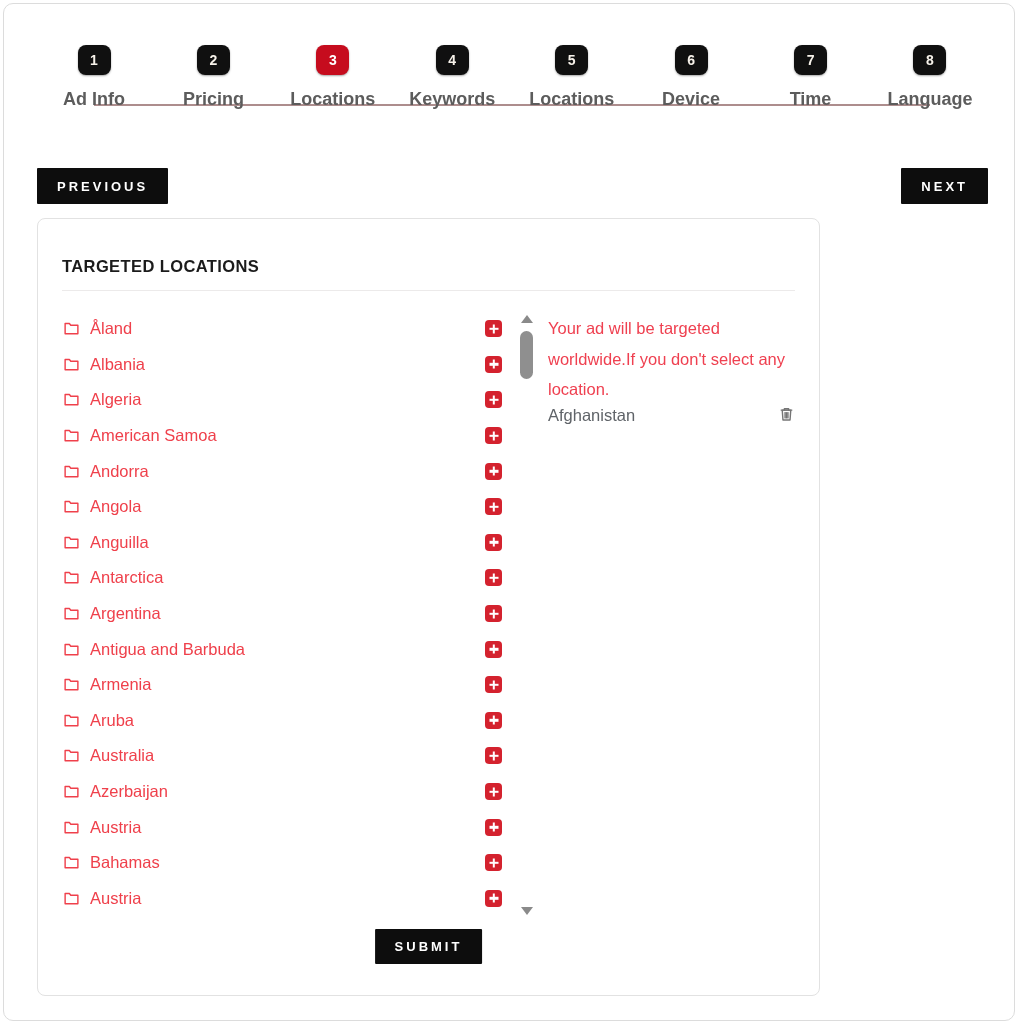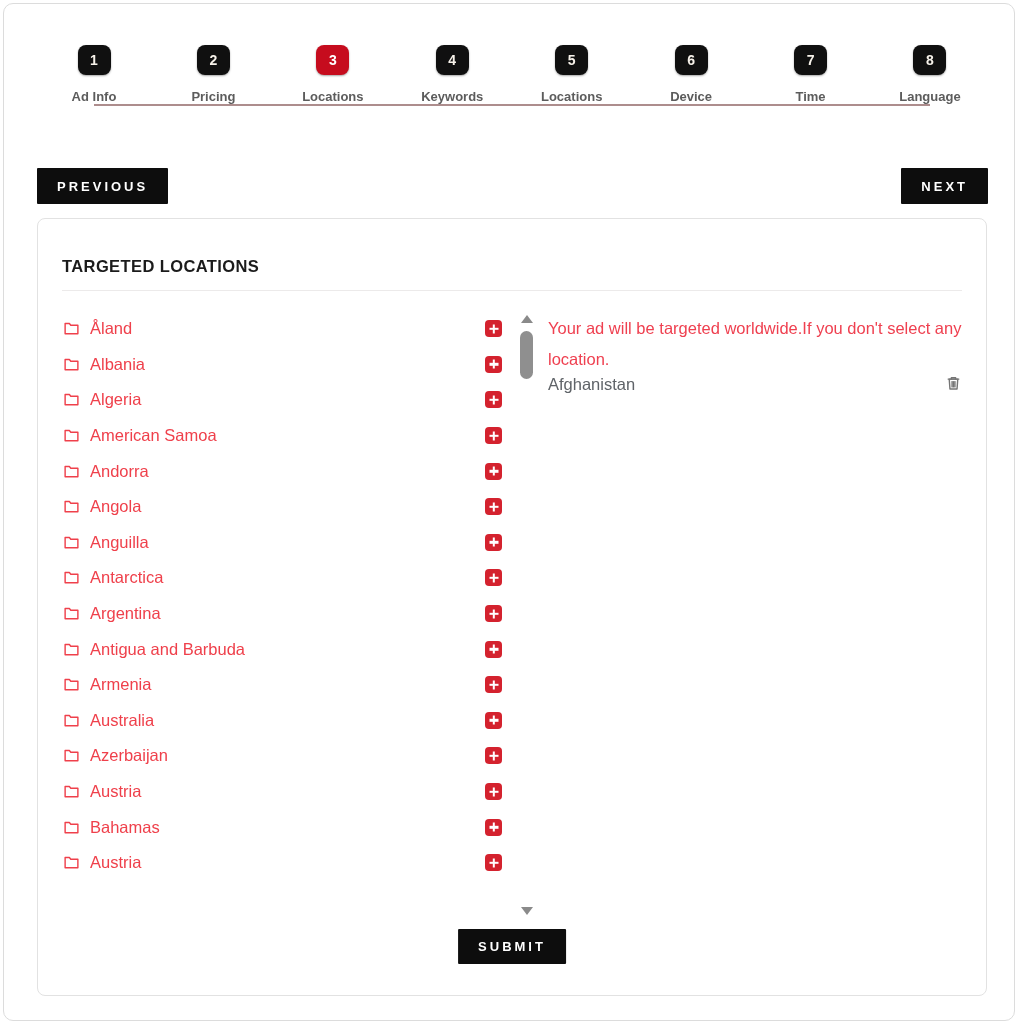--- a/index.html
+++ b/index.html
@@ -37,40 +37,40 @@
   }
   .step-box {
     width: 33px; height: 30px;
     background: #101010; border-radius: 8px;
     color: #f7f2ea; font-size: 14px; font-weight: 700;
     display: flex; align-items: center; justify-content: center;
     box-shadow: 0 1px 2px rgba(0,0,0,0.35);
   }
   .step.active .step-box { background: #c60c1e; color: #ffffff; }
   .step-label {
-    margin-top: 14px; font-size: 13px; font-weight: 700; color: #5c5c5c;
+    margin-top: 14px; font-size: 18px; font-weight: 700; color: #5c5c5c;
     white-space: nowrap;
   }
 
   
   .btn {
     background: #0d0d0d; color: #ffffff;
     font-family: "Liberation Sans", sans-serif;
     font-size: 13px; font-weight: 700; letter-spacing: 3px;
     border: none; height: 36px; padding: 16px 20px;
     display: inline-flex; align-items: center; justify-content: center;
     cursor: pointer; border-radius: 1px;
   }
   .btn-previous { position: absolute; top: 168px; left: 37px; }
   .btn-next { position: absolute; top: 168px; right: 30px; }
 
   
   .card {
     position: absolute; top: 218px; left: 37px;
-    width: 950px; height: 778px;
+    width: 783px; height: 778px;
     border: 1px solid #e2e2e2; border-radius: 8px;
     padding: 24px 24px 0 24px;
     background: #ffffff;
   }
   .card-title {
     margin-top: 14px;
     font-size: 16.5px; font-weight: 700; color: #1b1b1b;
     letter-spacing: 0.4px;
   }
   .card-divider {
@@ -307,20 +307,31 @@
           <button class="add-btn" title=""></button>
         </div>
         <div class="location-row">
           <div class="location-left">
             <span class="folder-icon">
               <svg width="19" height="17" viewBox="0 0 24 24" fill="none" stroke="currentColor" stroke-width="2" stroke-linejoin="round" stroke-linecap="round">
                 <path d="M3 5h6l2 2.5h10v12H3z"></path>
               </svg>
             </span>
             <span class="location-name">Armenia</span>
+          </div>
+          <button class="add-btn" title=""></button>
+        </div>
+        <div class="location-row">
+          <div class="location-left">
+            <span class="folder-icon">
+              <svg width="19" height="17" viewBox="0 0 24 24" fill="none" stroke="currentColor" stroke-width="2" stroke-linejoin="round" stroke-linecap="round">
+                <path d="M3 5h6l2 2.5h10v12H3z"></path>
+              </svg>
+            </span>
+            <span class="location-name">Aruba</span>
           </div>
           <button class="add-btn" title=""></button>
         </div>
         <div class="location-row">
           <div class="location-left">
             <span class="folder-icon">
               <svg width="19" height="17" viewBox="0 0 24 24" fill="none" stroke="currentColor" stroke-width="2" stroke-linejoin="round" stroke-linecap="round">
                 <path d="M3 5h6l2 2.5h10v12H3z"></path>
               </svg>
             </span>

